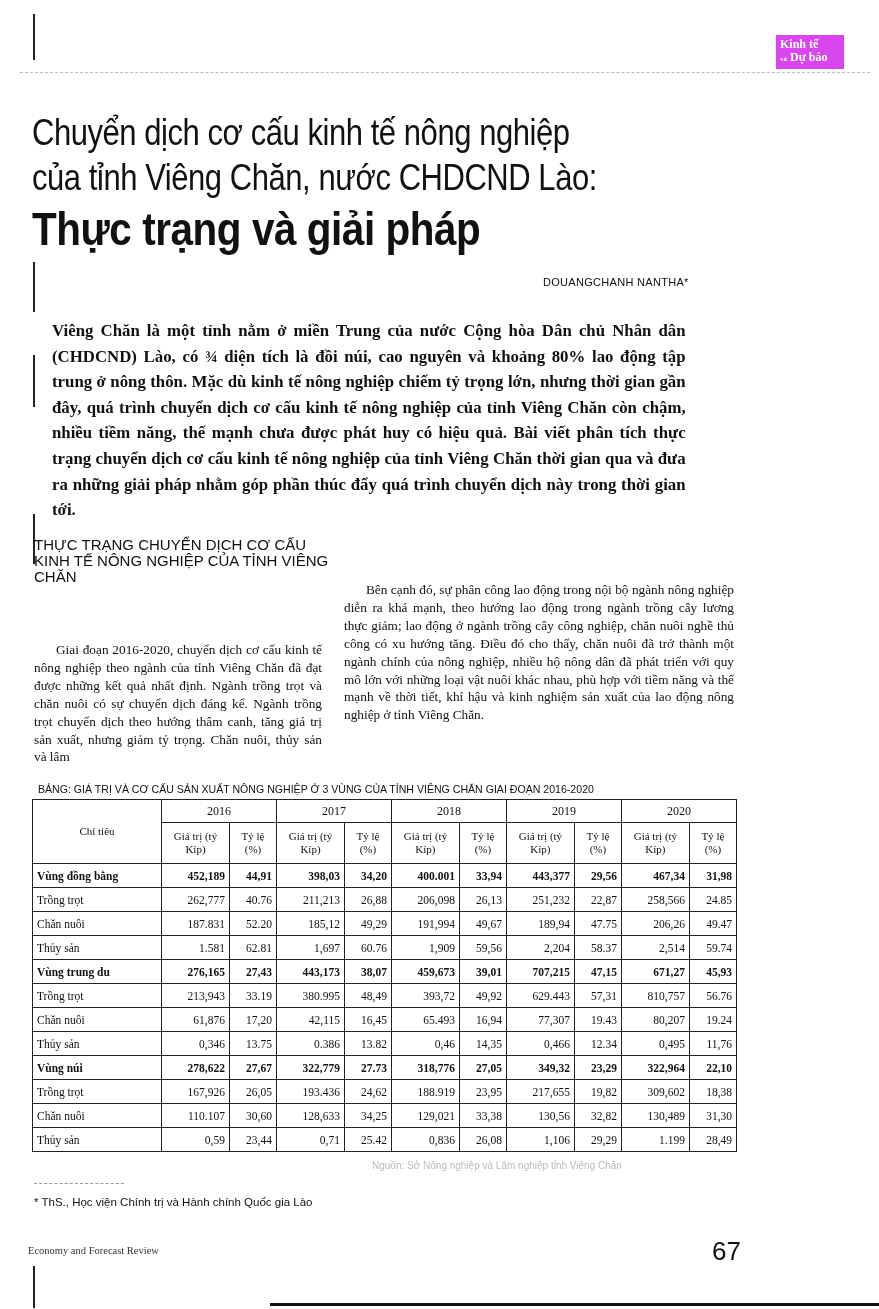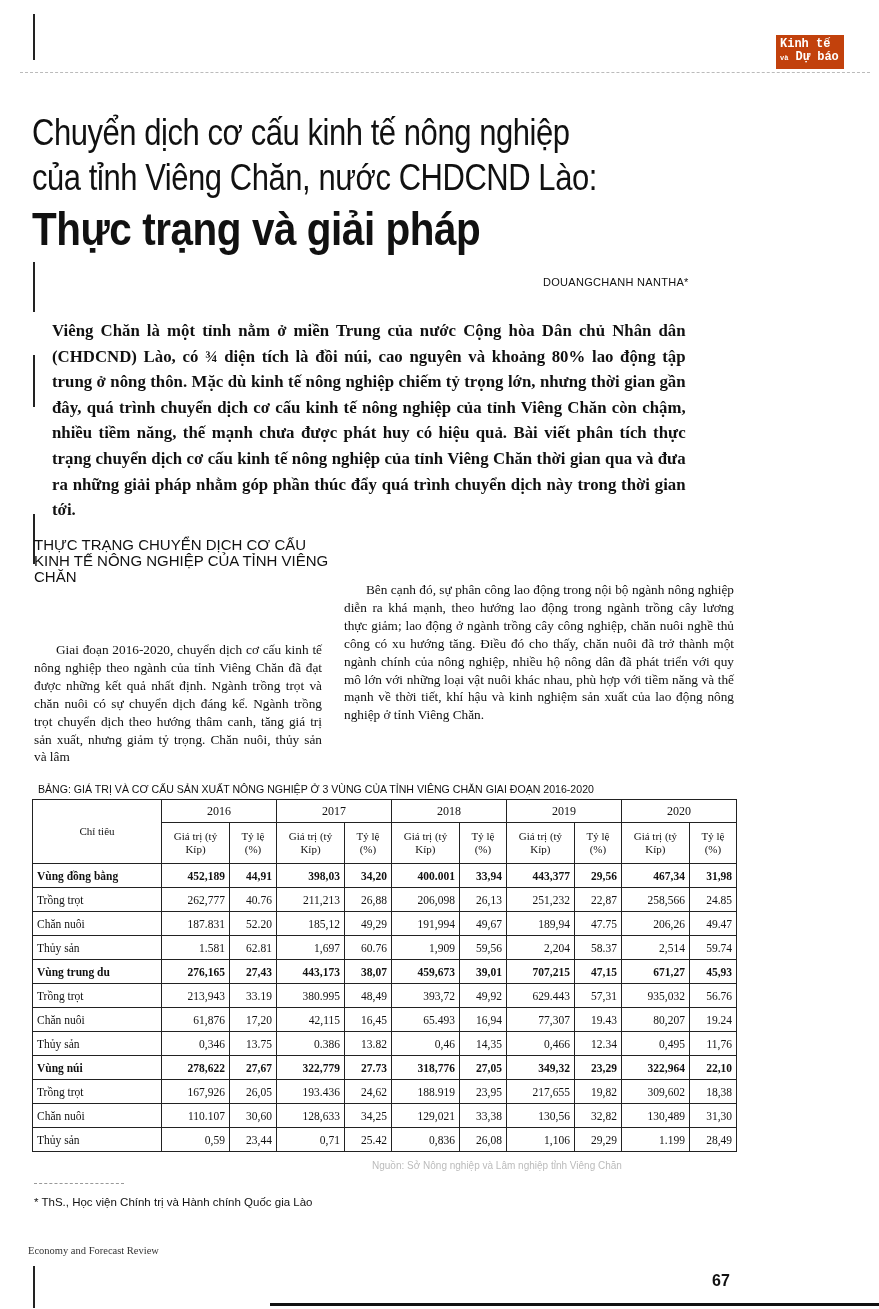--- a/index.html
+++ b/index.html
@@ -1,19 +1,19 @@
 <!DOCTYPE html>
 <html><head>
 <meta charset="utf-8">
 <style>
   html, body { margin: 0; padding: 0; background: #ffffff; }
   body { width: 879px; height: 1309px; position: relative; overflow: hidden; color: #111; font-family: "Liberation Serif", serif; }
   .vrule { position: absolute; width: 1.5px; background: #222; }
   .hdr-dash { position: absolute; left: 20px; top: 72px; width: 850px; height: 1px; border-top: 1px dashed #bbb; }
-  .badge { position: absolute; left: 776px; top: 35px; width: 68px; height: 34px; background: #c2410c; color: #fff; font-family: Liberation Mono, monospace; font-weight: bold; font-size: 12px; line-height: 13px; padding: 3px 4px; box-sizing: border-box; }
+  .badge { position: absolute; left: 776px; top: 35px; width: 68px; height: 34px; background: #d946ef; color: #fff; font-family: Liberation Serif, serif; font-weight: bold; font-size: 12px; line-height: 13px; padding: 3px 4px; box-sizing: border-box; }
   .badge .small { font-size: 7px; }
   .title { position: absolute; left: 32px; top: 110px; font-family: "Liberation Sans", sans-serif; font-size: 36px; line-height: 45px; font-weight: 500; letter-spacing: -0.5px; transform: scaleX(0.86); transform-origin: left top; white-space: nowrap; }
   .title .big { font-size: 47px; font-weight: bold; line-height: 58px; }
   .author { position: absolute; left: 543px; top: 276px; font-family: "Liberation Sans", sans-serif; font-size: 11px; letter-spacing: 0.3px; }
   .abstract { position: absolute; left: 52px; top: 318px; width: 660px; font-weight: bold; font-size: 17.5px; line-height: 25.6px; text-align: justify; transform: scaleX(0.96); transform-origin: left top; }
   .sect { position: absolute; left: 34px; top: 537px; width: 300px; font-family: "Liberation Sans", sans-serif; font-size: 15px; line-height: 16px; color: #111; }
   .col { position: absolute; font-size: 13.3px; line-height: 17.9px; text-align: justify; }
   .col1 { left: 34px; top: 597px; width: 288px; }
   .col2 { left: 344px; top: 537px; width: 390px; }
   .indent { text-indent: 22px; margin-top: 44px; }
@@ -23,21 +23,21 @@
   table.data th { font-weight: normal; text-align: center; font-size: 11px; line-height: 13px; }
   table.data th.year { height: 22px; font-size: 12px; }
   table.data th.sub { height: 40px; }
   table.data td.lbl { text-align: left; width: 120px; }
   table.data td.num { text-align: right; }
   table.data tr.region td { font-weight: bold; }
   .source { position: absolute; left: 372px; top: 1160px; font-size: 10px; color: #bbb; font-family: "Liberation Sans", sans-serif; }
   .fn-rule { position: absolute; left: 34px; top: 1183px; width: 90px; border-top: 1px dashed #999; }
   .footnote { position: absolute; left: 34px; top: 1196px; font-family: "Liberation Sans", sans-serif; font-size: 11.5px; }
   .journal { position: absolute; left: 28px; top: 1245px; font-size: 10.5px; color: #333; }
-  .pagenum { position: absolute; left: 712px; top: 1236px; font-family: "Liberation Sans", sans-serif; font-weight: bold; font-size: 16px; margin-top: 36px; }
+  .pagenum { position: absolute; left: 712px; top: 1236px; font-family: "Liberation Sans", sans-serif; font-weight: normal; font-size: 26px; }
   .bottom-rule { position: absolute; left: 270px; top: 1303px; width: 609px; height: 3px; background: #111; }
 </style>
 </head>
 <body>
 
 <div class="vrule" style="left:33px;top:14px;height:46px;"></div>
 <div class="vrule" style="left:33px;top:262px;height:50px;"></div>
 <div class="vrule" style="left:33px;top:355px;height:52px;"></div>
 <div class="vrule" style="left:33px;top:514px;height:50px;"></div>
 <div class="vrule" style="left:33px;top:1266px;height:42px;"></div>
@@ -160,21 +160,21 @@
       <tr>
         <td class="lbl">Trồng trọt</td>
         <td class="num">213,943</td>
         <td class="num">33.19</td>
         <td class="num">380.995</td>
         <td class="num">48,49</td>
         <td class="num">393,72</td>
         <td class="num">49,92</td>
         <td class="num">629.443</td>
         <td class="num">57,31</td>
-        <td class="num">935,032</td>
+        <td class="num">810,757</td>
         <td class="num">56.76</td>
       </tr>
       <tr>
         <td class="lbl">Chăn nuôi</td>
         <td class="num">61,876</td>
         <td class="num">17,20</td>
         <td class="num">42,115</td>
         <td class="num">16,45</td>
         <td class="num">65.493</td>
         <td class="num">16,94</td>

